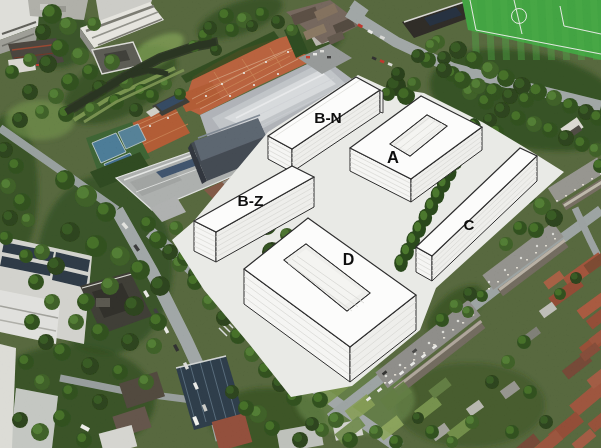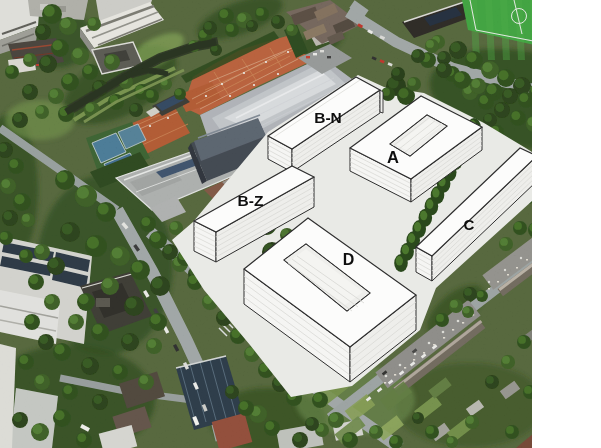--- a/index.html
+++ b/index.html
@@ -1,17 +1,17 @@
 <!DOCTYPE html>
 <html><head>
 <meta charset="utf-8">
 <title>Massing study</title>
 <style>
 html,body{margin:0;padding:0;background:#ffffff;font-family:"Liberation Sans",sans-serif;}
-#wrap{width:532px;height:448px;overflow:hidden;}
+#wrap{width:601px;height:448px;overflow:hidden;}
 </style>
 </head>
 <body>
 <div id="wrap">
 <svg width="601" height="448" viewBox="0 0 601 448">
 <defs>
         <filter id="soft" x="-30%" y="-30%" width="160%" height="160%">
           <feGaussianBlur stdDeviation="0.7"></feGaussianBlur>
         </filter>
         <filter id="soft2" x="-30%" y="-30%" width="160%" height="160%">

